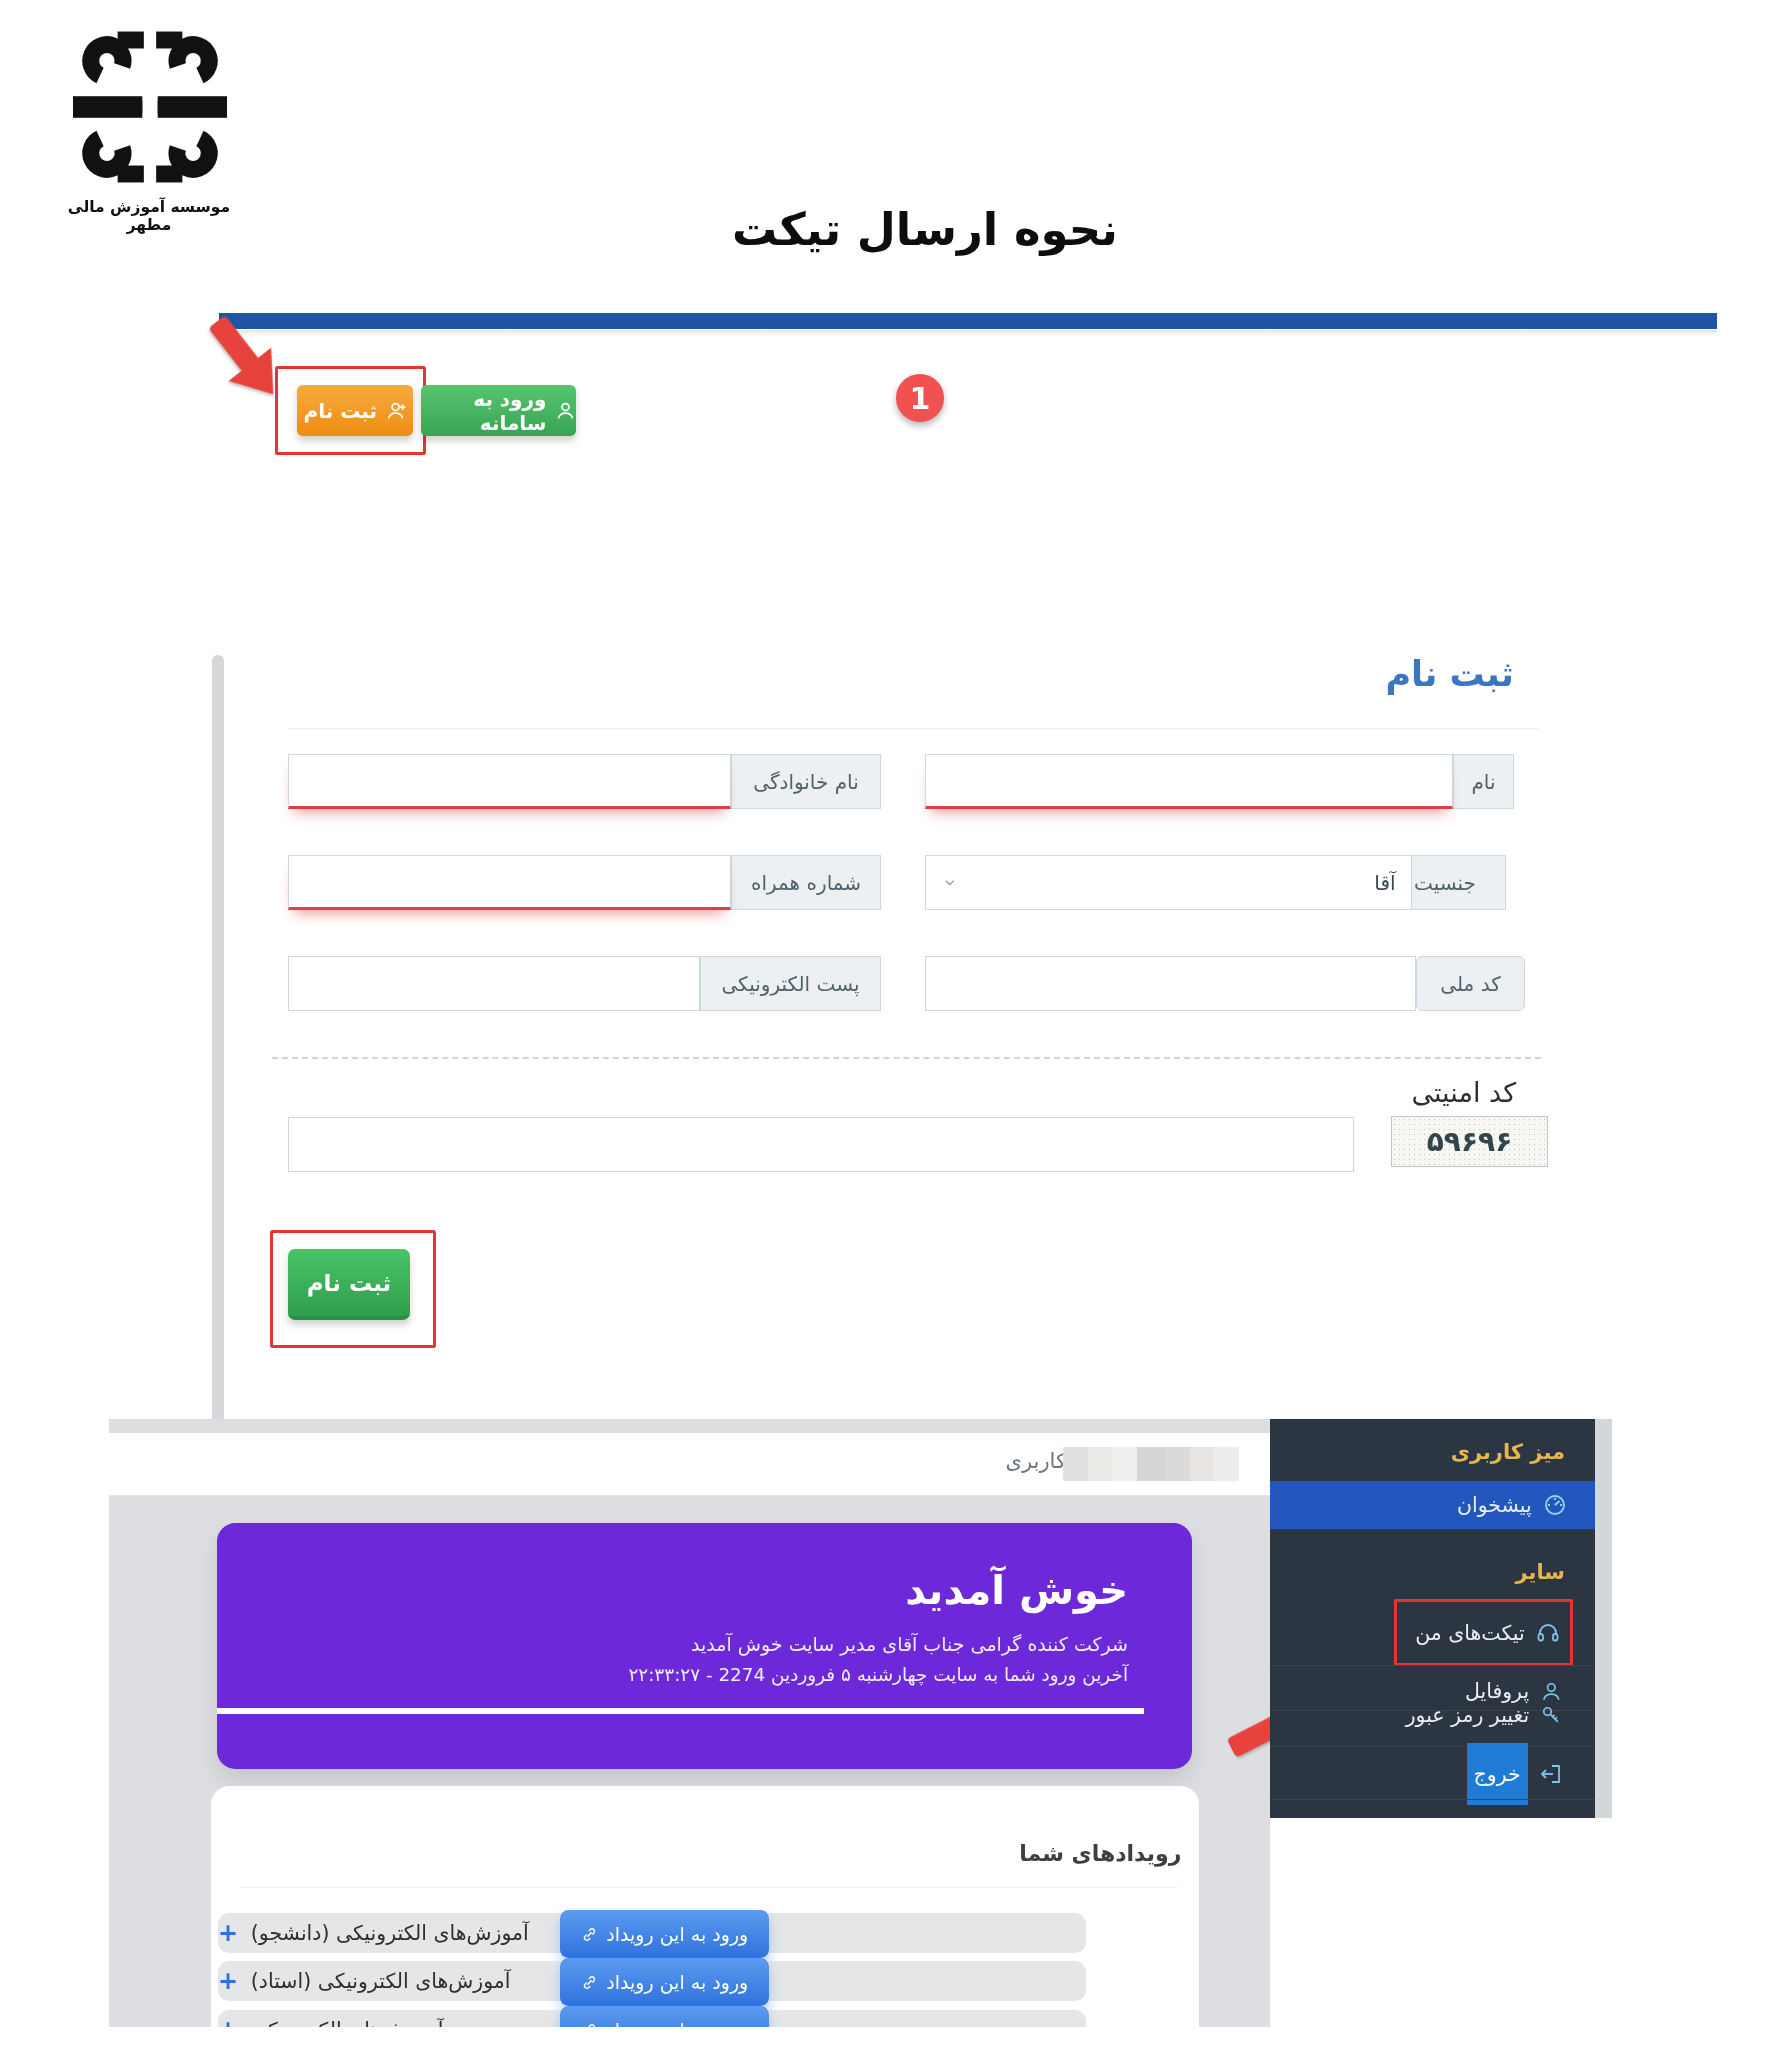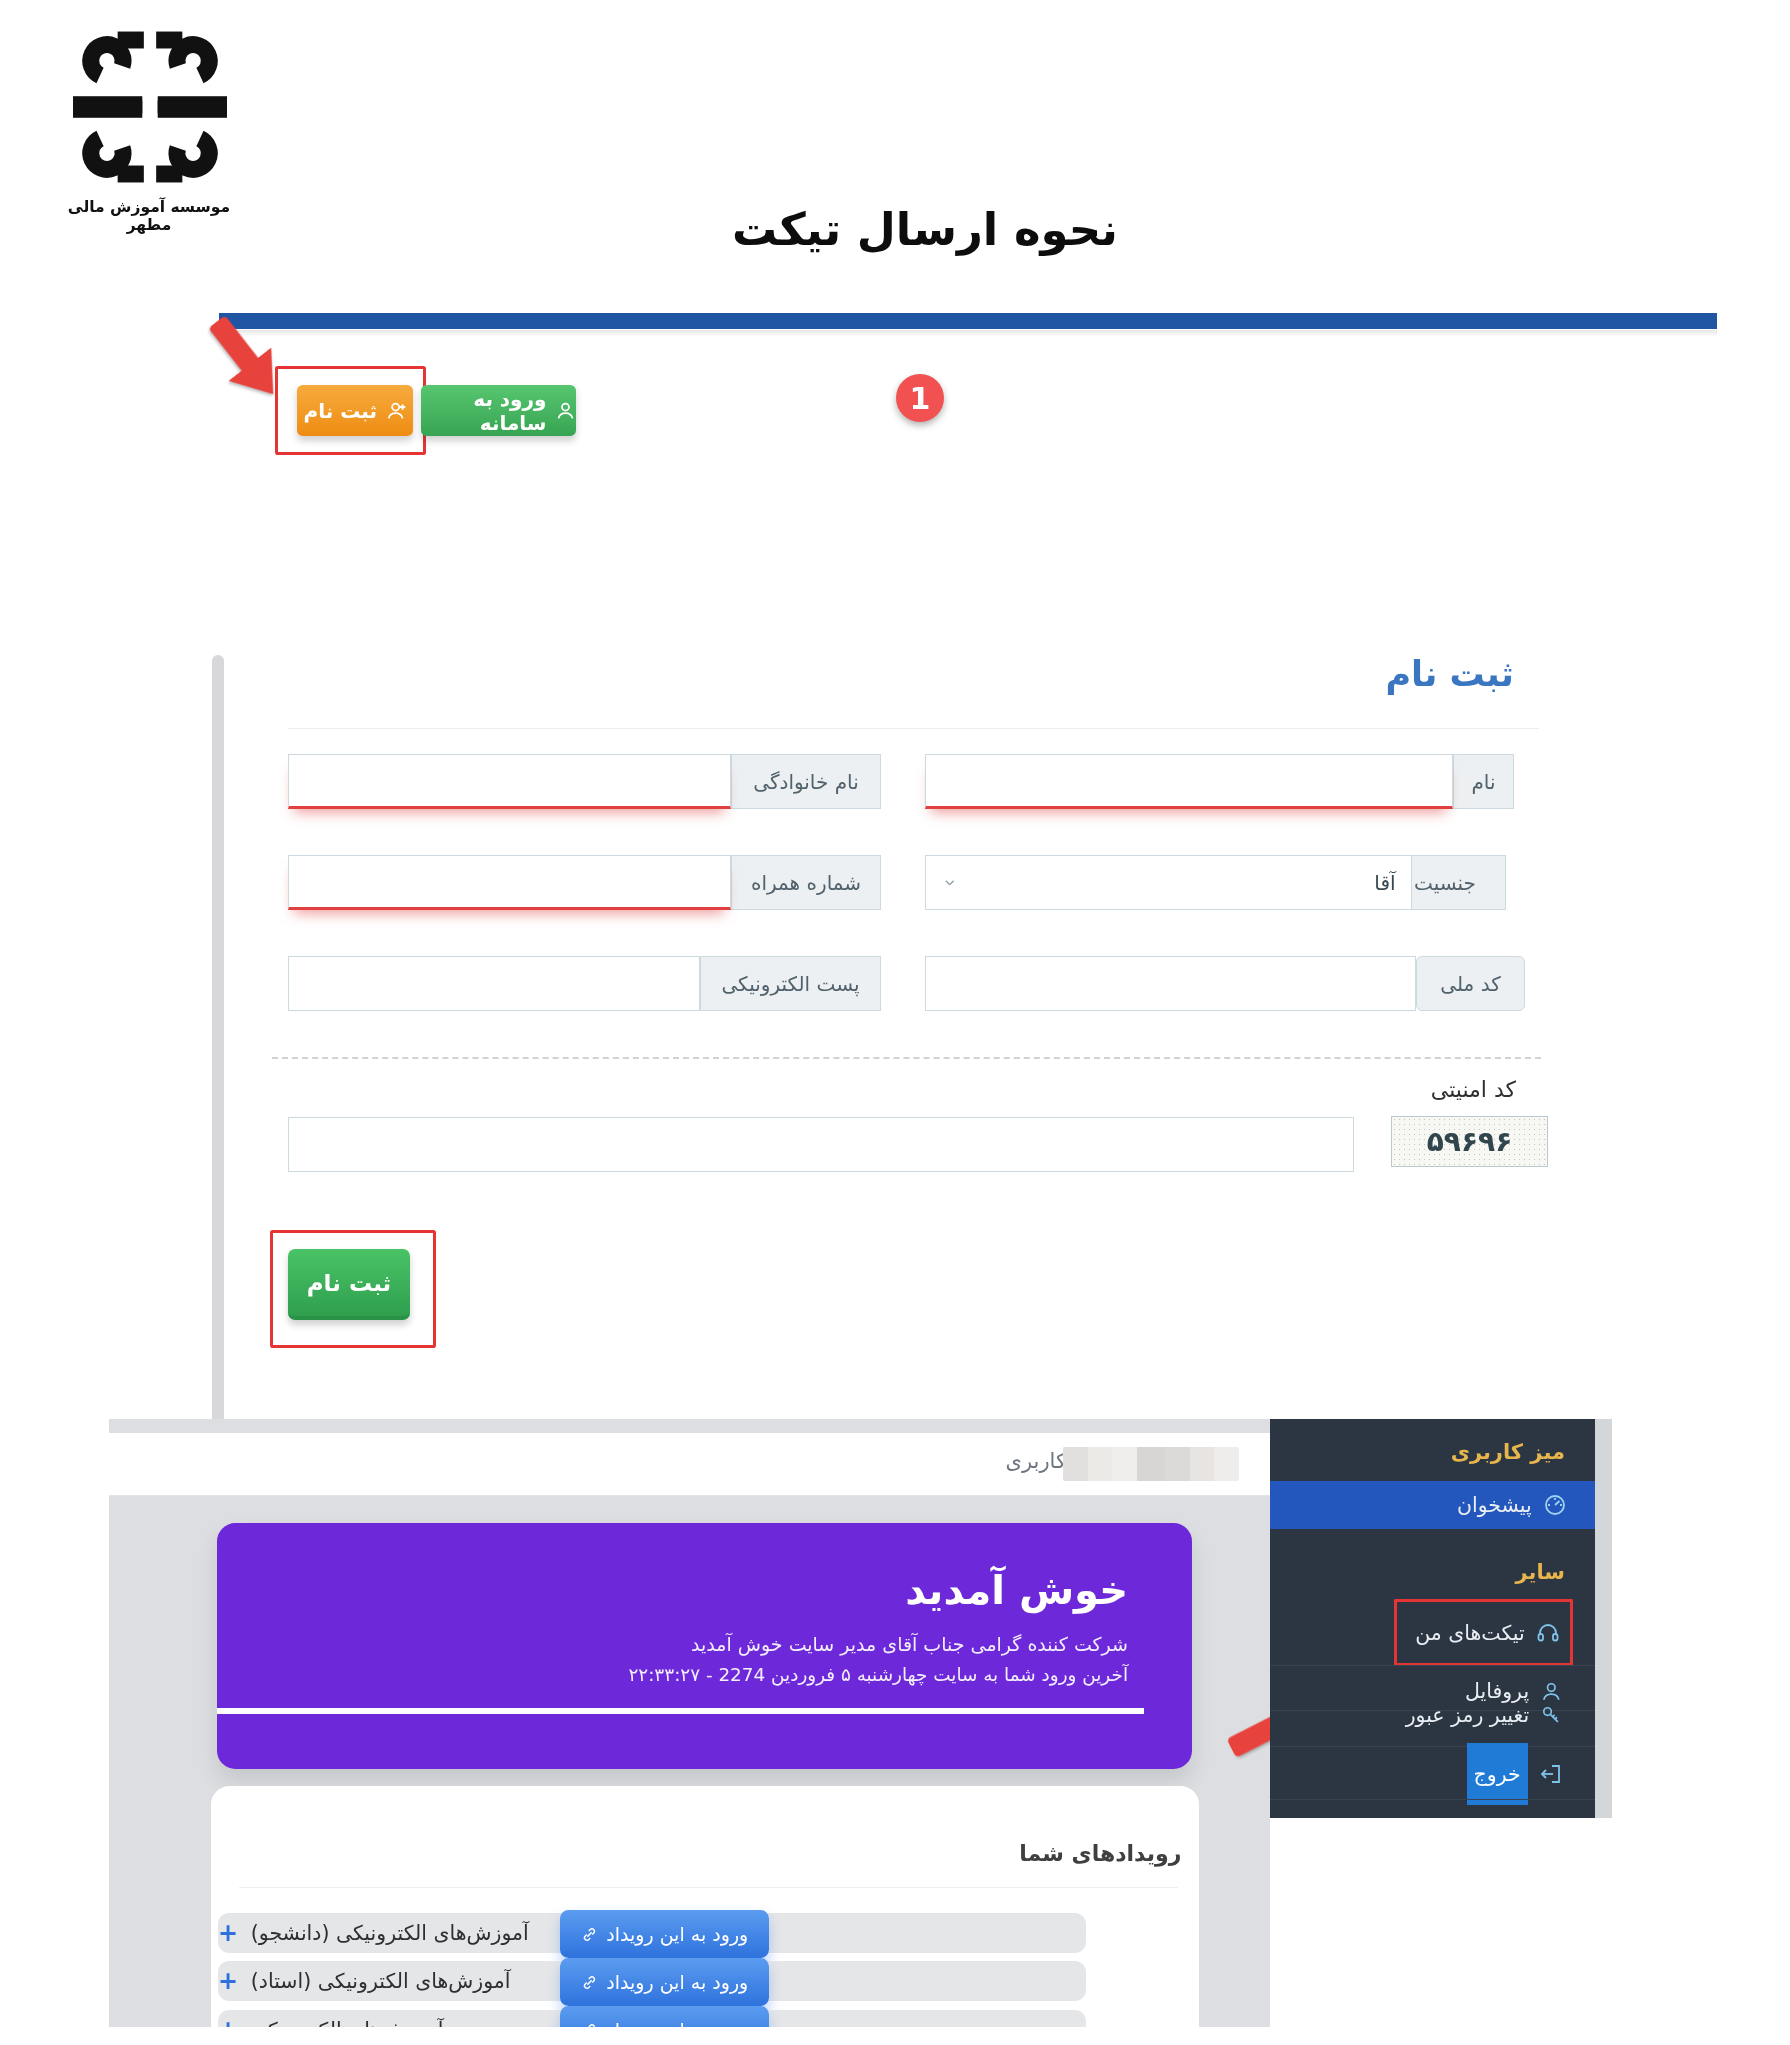--- a/index.html
+++ b/index.html
@@ -44,21 +44,21 @@
   #form-divider{left:288px;top:728px;width:1251px;height:1.4px;background:#ededee;}
   .f-label{position:absolute;height:55px;box-sizing:border-box;background:#edf0f2;border:1.4px solid #ccd9de;
            color:#51626c;font-size:20px;display:flex;align-items:center;justify-content:center;}
   .f-input{position:absolute;height:55px;box-sizing:border-box;background:#fff;border:1.4px solid #ccd9de;
            font-size:20px;padding:0 14px;outline:none;}
   .req{border-bottom:3.5px solid #e04040;box-shadow:0 10px 12.7px -5.6px rgba(224,64,64,.55);}
   .f-select{position:absolute;height:55px;box-sizing:border-box;background:#fff;border:1.4px solid #ccd9de;
             display:flex;flex-direction:row-reverse;align-items:center;justify-content:space-between;
             padding:0 15.5px;font-size:20px;color:#37474f;cursor:pointer;}
   #dashed-divider{left:272px;top:1057px;width:1269px;border-top:2.1px dashed #d2d2d2;}
-  #captcha-label{left:1306px;top:1077px;width:210px;text-align:right;font-size:22px;color:#2f2f2f;}
+  #captcha-label{left:1306px;top:1077px;width:210px;text-align:right;font-size:27px;color:#2f2f2f;}
   #captcha-input{left:288px;top:1117px;width:1066px;}
   #captcha-box{left:1361px;top:1116px;width:157px;height:51px;box-sizing:border-box;border:1.4px solid #b9c9cf;
                background-color:#f7f7f4;
                background-image:radial-gradient(#c4c4be 0.7px,transparent 1px);background-size:5px 5px;
                display:flex;align-items:center;justify-content:center;direction:ltr;
                font-size:28px;font-weight:bold;color:#31454c;letter-spacing:4.2px;margin-left:30px;}
   #hl-submit{left:270px;top:1230px;width:160px;height:112px;}
   #btn-submit{left:288px;top:1249px;width:122px;height:71px;border-radius:7px;font-size:23px;
               background:linear-gradient(180deg,#49c366,#2f9f4e);border-bottom:4.2px solid #2a9247;box-sizing:border-box;}
   #form-note{left:536px;top:1241px;width:932px;text-align:center;font-size:47px;font-weight:900;color:#e7352e;

